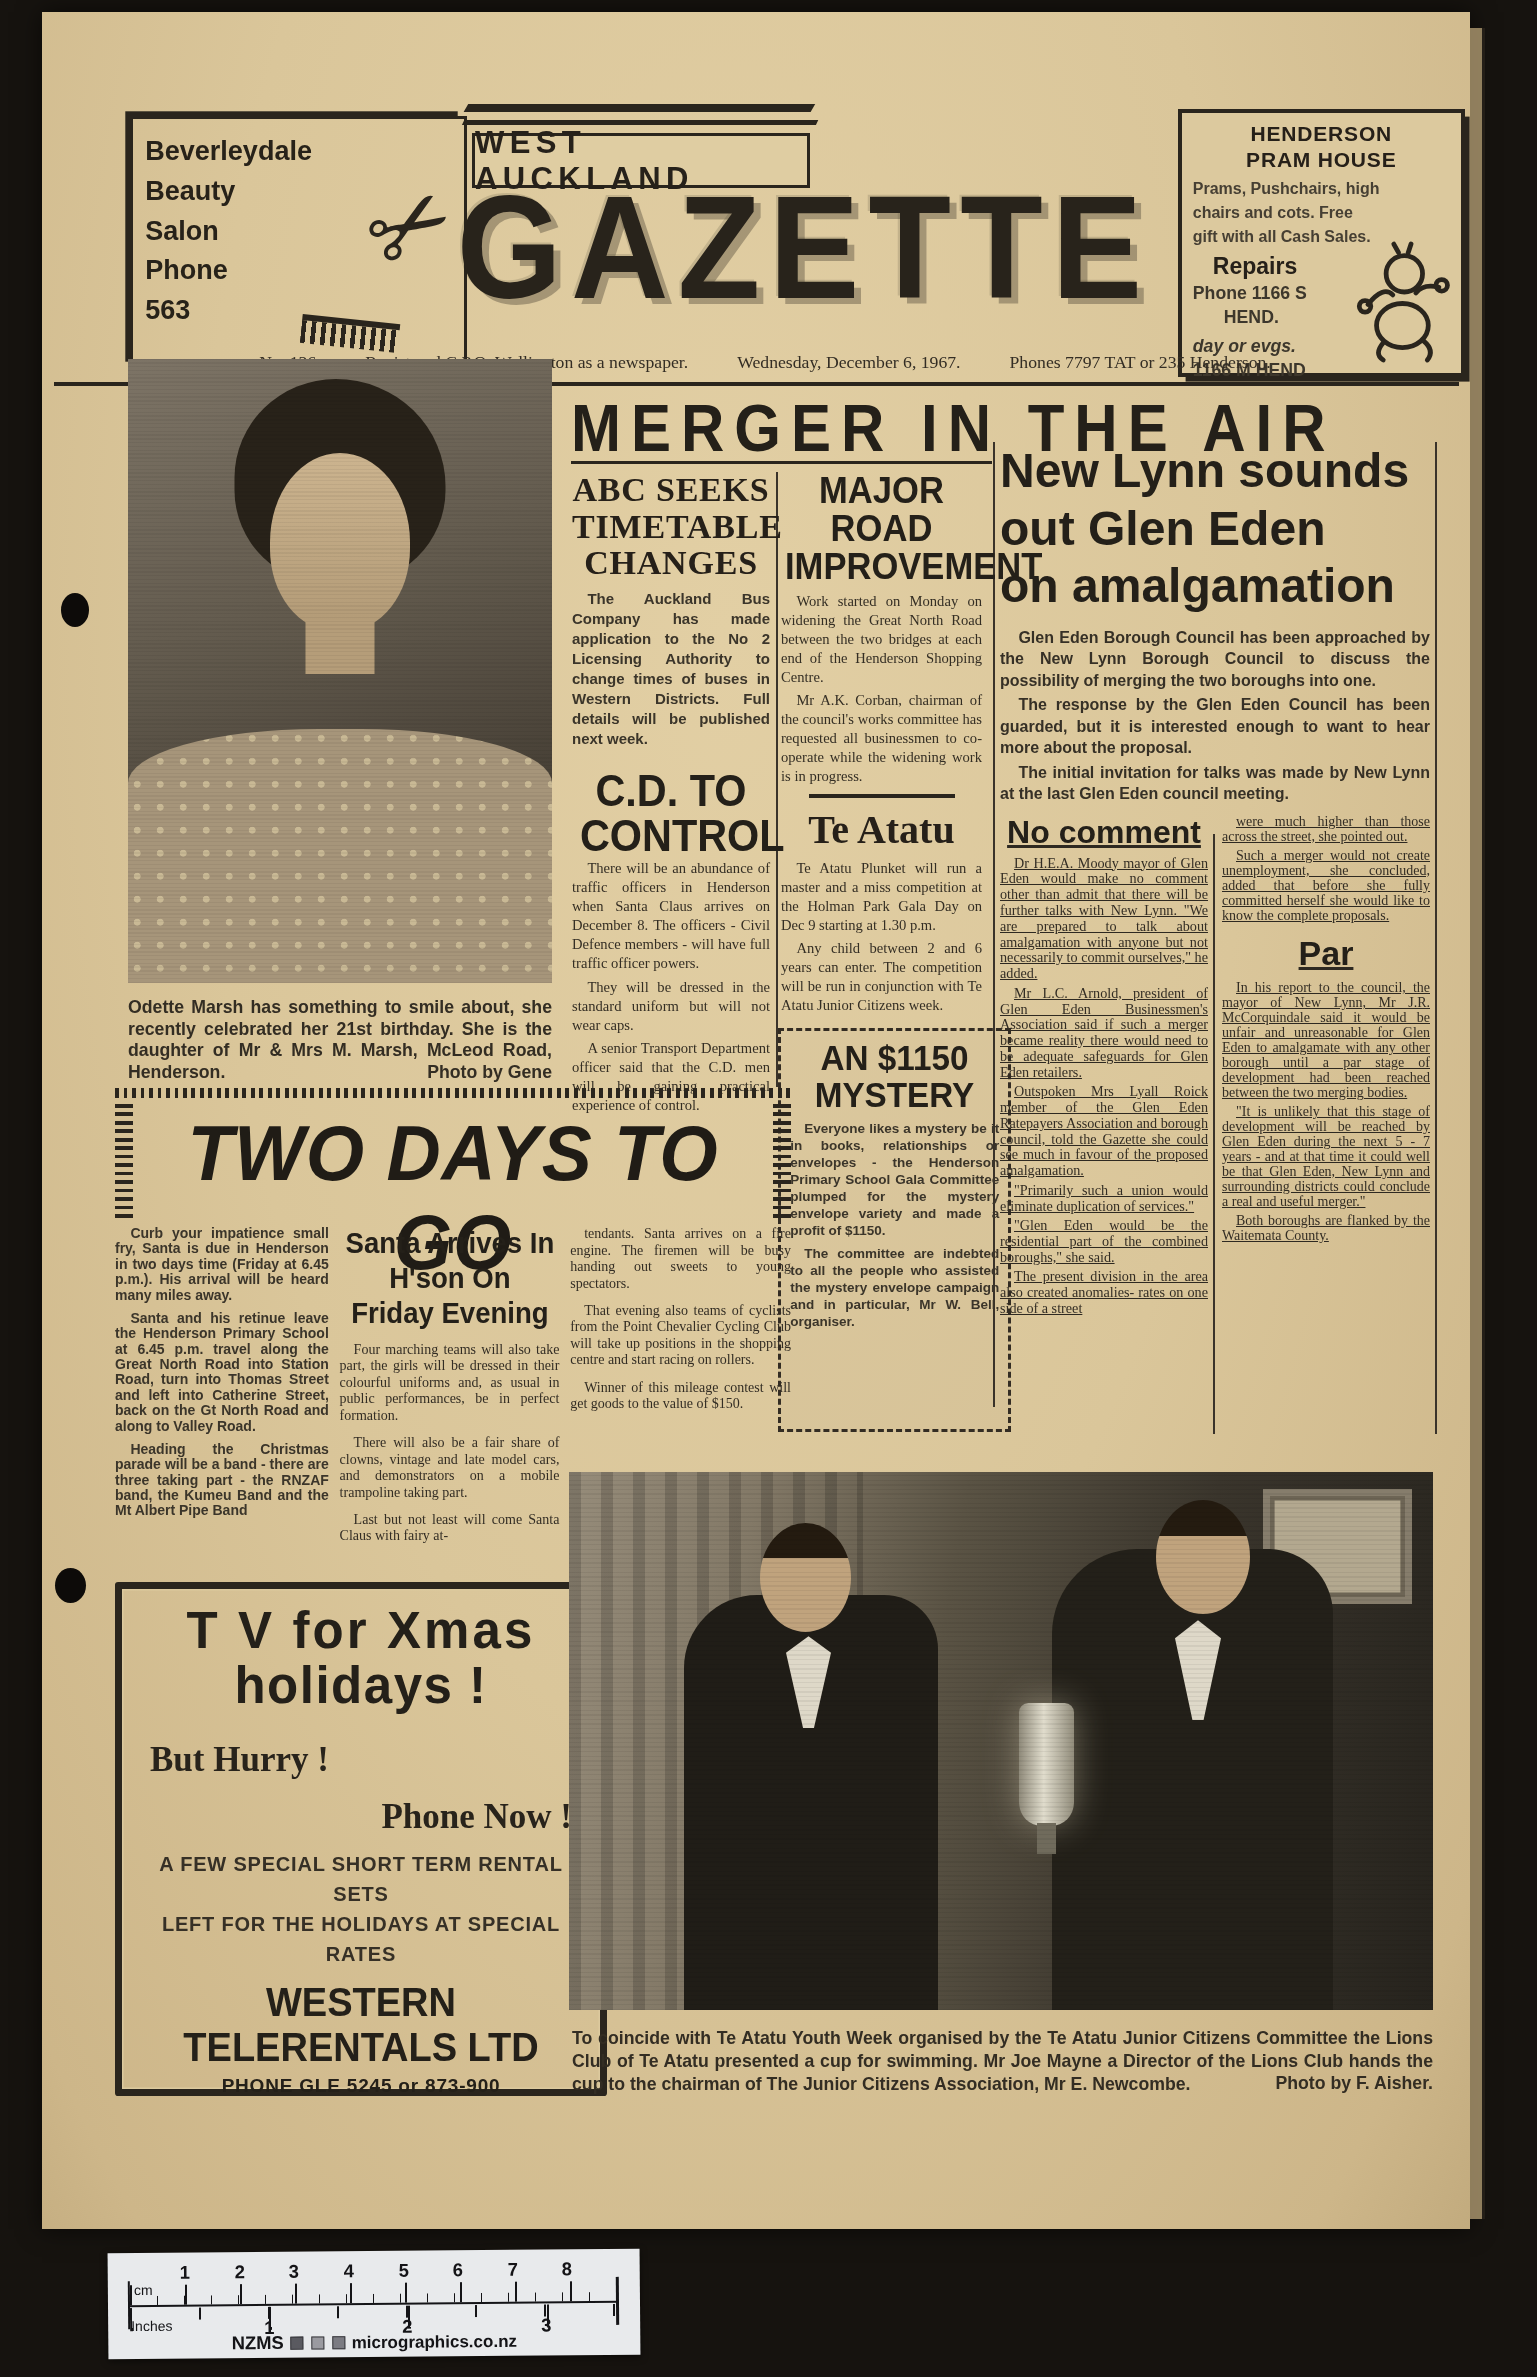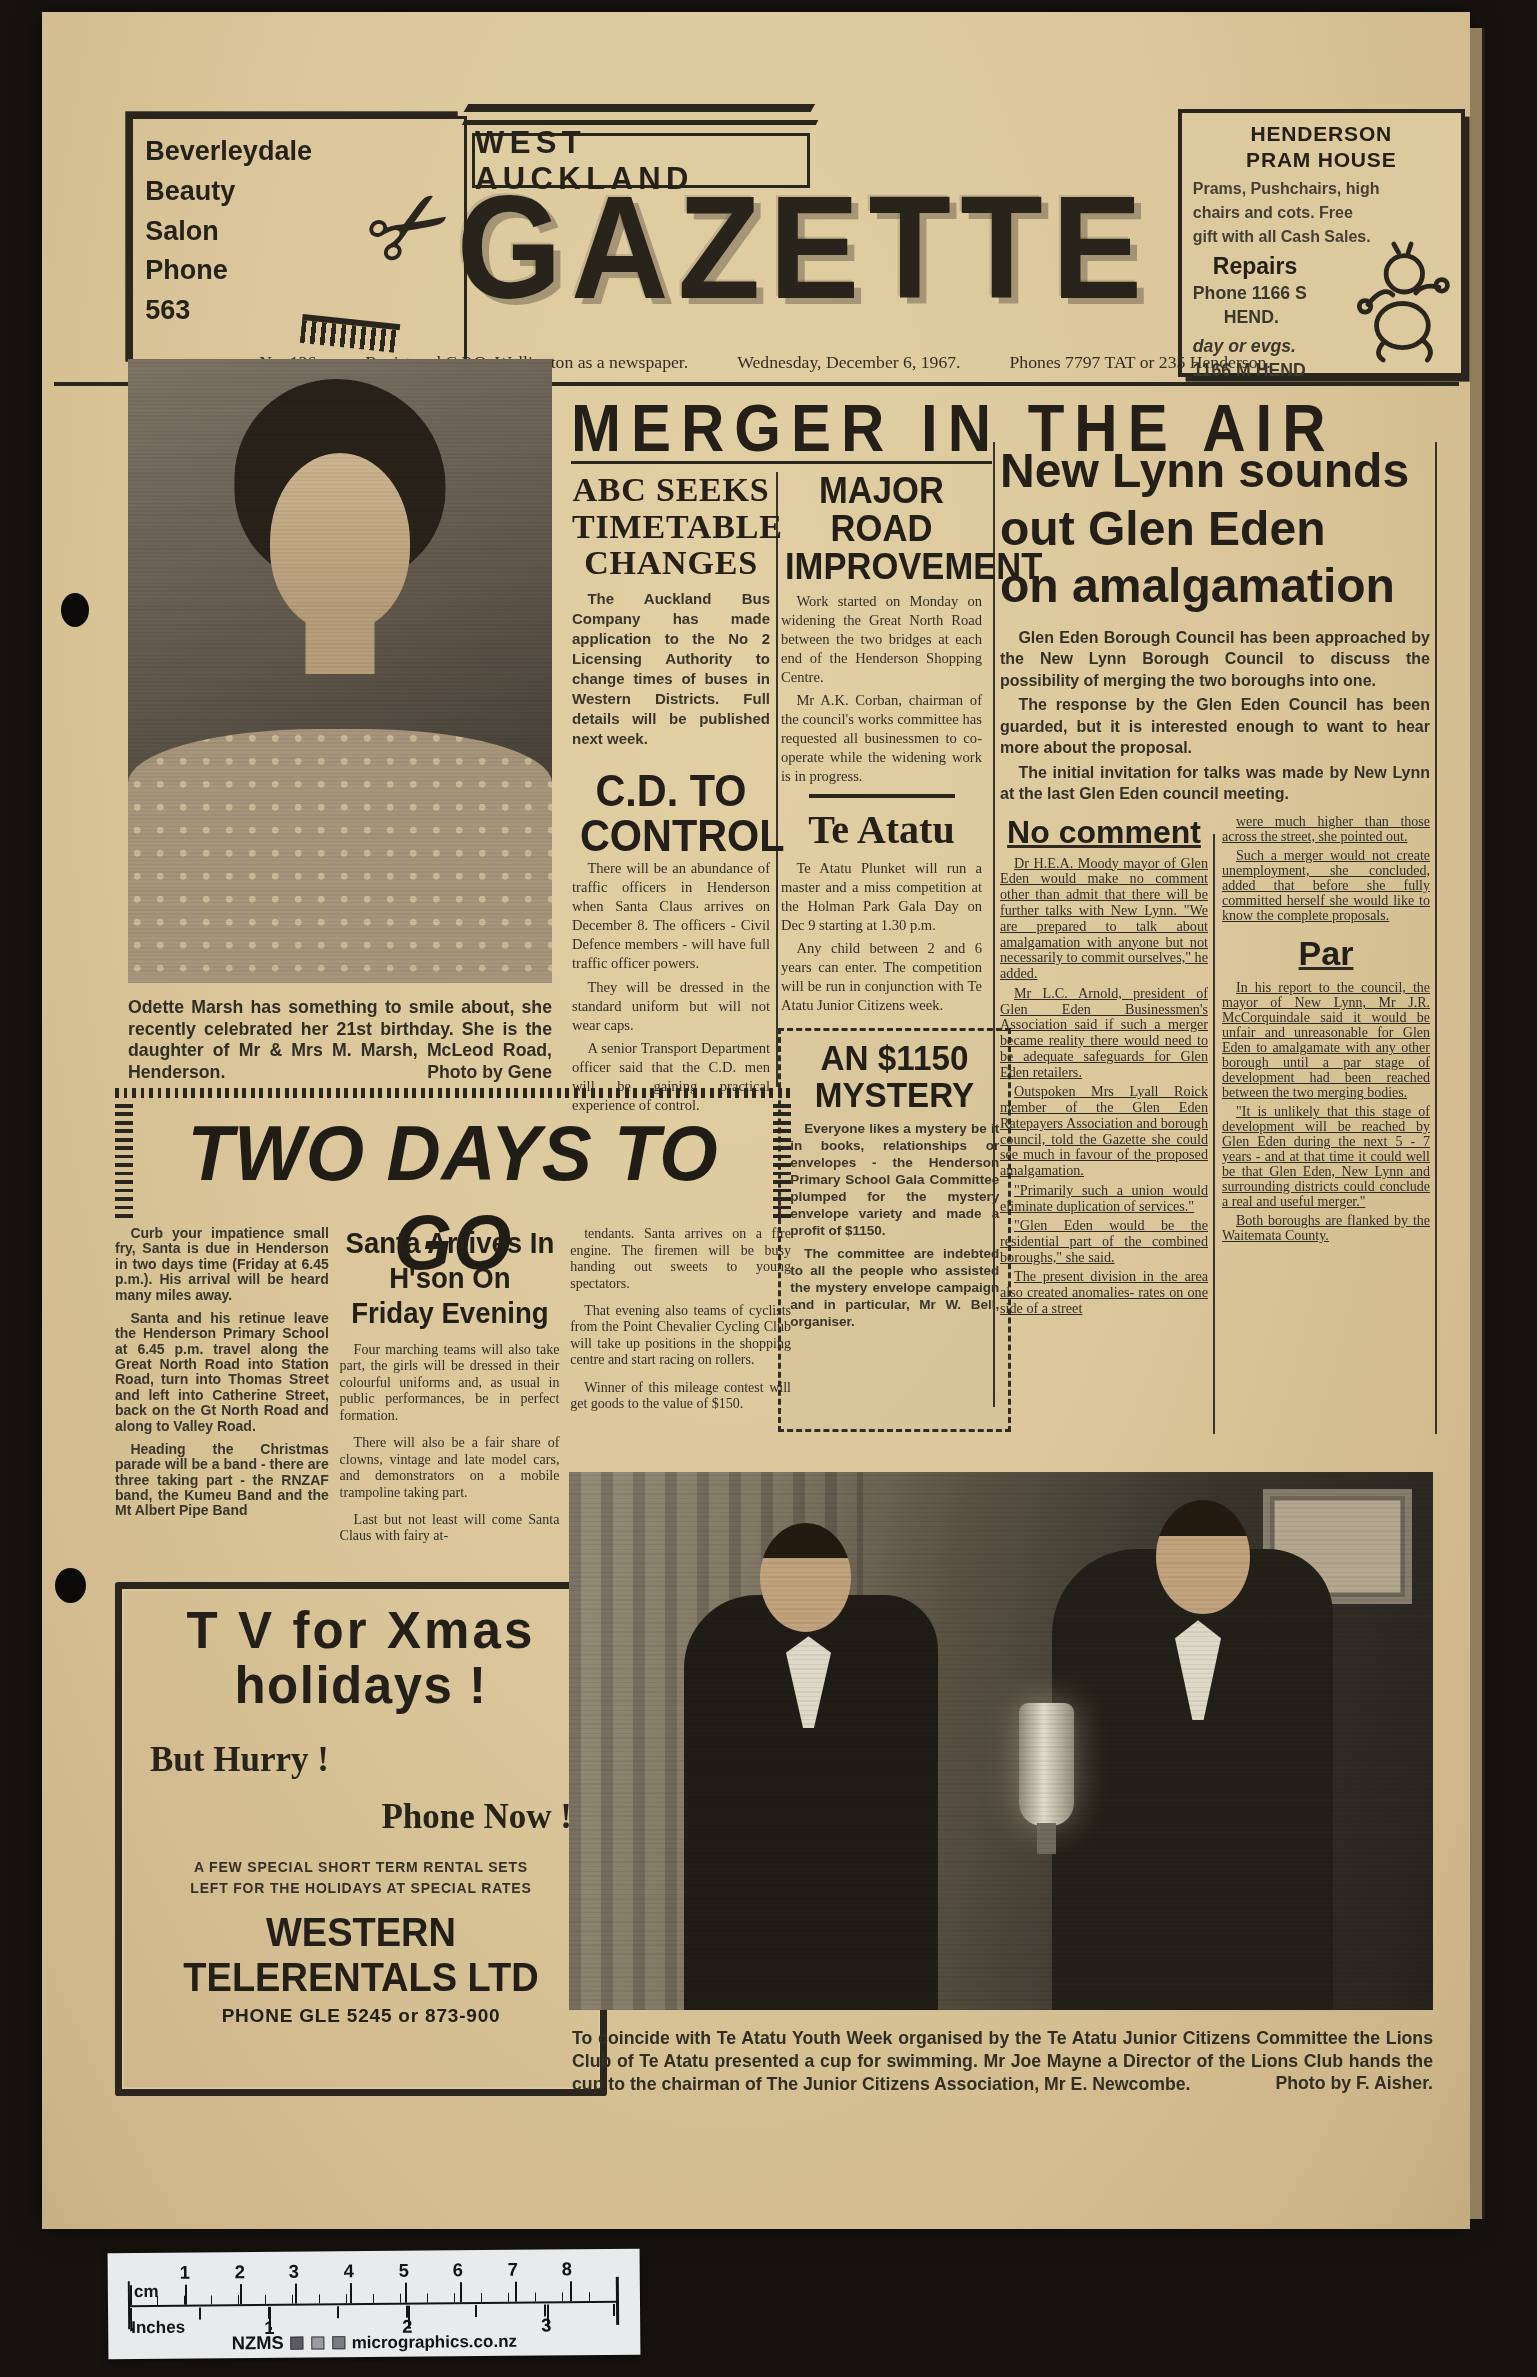--- a/index.html
+++ b/index.html
@@ -100,21 +100,21 @@
   .td-c2 p,.td-c3 p{font-family:"Liberation Serif",serif;font-size:14px;line-height:16.5px;text-align:justify;color:#332d24;margin:0 0 10.8px;text-indent:14px;}
   .td-c3{width:221px;}
 
   
   .tv-ad{position:absolute;left:73px;top:1570px;width:450px;height:470px;border:7px solid #2a251d;
          border-radius:3.1px;padding:15px 14px;box-shadow:0 0 0 1.5px #dcc99e inset;}
   .tv-l1{font-weight:900;font-size:51px;text-align:center;color:#242019;letter-spacing:3.1px;line-height:1.05;}
   .tv-l2{font-weight:900;font-size:51px;text-align:center;color:#242019;letter-spacing:1.5px;line-height:1.1;}
   .tv-hurry{font-family:"Liberation Serif",serif;font-weight:bold;font-size:35px;color:#28231b;margin:26px 0 0 14px;}
   .tv-phone{font-family:"Liberation Serif",serif;font-weight:bold;font-size:35px;color:#28231b;margin:17px 14px 0 0;text-align:right;}
-  .tv-small{font-weight:bold;font-size:14px;text-align:center;color:#363026;letter-spacing:0.8px;line-height:1.5;margin-top:20px;}
+  .tv-small{font-weight:bold;font-size:20px;text-align:center;color:#363026;letter-spacing:0.8px;line-height:1.5;margin-top:12px;}
   .tv-west{font-weight:900;font-size:40px;text-align:center;color:#242019;line-height:1.12;margin-top:10.8px;transform:scaleX(.95);}
   .tv-tel{font-weight:900;font-size:40px;text-align:center;color:#242019;line-height:1.12;transform:scaleX(.95);}
   .tv-ph9{font-weight:900;font-size:19px;text-align:center;color:#242019;margin-top:6.1px;letter-spacing:0.8px;}
 
   
   .photo-bottom{position:absolute;left:527px;top:1460px;width:864px;height:538px;overflow:hidden;
     background:linear-gradient(100deg,#968c7a 0%,#837967 20%,#5a5344 42%,#3a352c 68%,#262департ 100%);
     background:linear-gradient(100deg,#968c7a 0%,#837967 20%,#5a5344 42%,#3a352c 68%,#26231d 100%);}
   .bp-curtain{position:absolute;left:0;top:0;bottom:0;width:34%;
     background:repeating-linear-gradient(90deg,rgba(0,0,0,.16) 0 12.3px,transparent 12.3px 32px);}
@@ -143,21 +143,21 @@
   .r-end{position:absolute;top:28px;width:2.3px;height:48px;background:#141417;}
   .r-cm-minor{position:absolute;left:22px;width:486px;top:43px;height:9.2px;
       background:repeating-linear-gradient(90deg,#141417 0 1.5px,transparent 1.5px 27px);}
   .r-cm-major{position:absolute;left:22px;width:486px;top:32px;height:20px;
       background:repeating-linear-gradient(90deg,#141417 0 2.3px,transparent 2.3px 55px);}
   .r-in-minor{position:absolute;left:22px;width:486px;top:55px;height:12.3px;
       background:repeating-linear-gradient(90deg,#141417 0 1.5px,transparent 1.5px 69px);}
   .r-in-major{position:absolute;left:22px;width:486px;top:55px;height:23px;
       background:repeating-linear-gradient(90deg,#141417 0 2.3px,transparent 2.3px 139px);}
   .r-num{position:absolute;font-weight:bold;font-size:18.4px;}
-  .r-label{position:absolute;font-weight:bold;font-size:17px;}
+  .r-label{position:absolute;font-weight:normal;font-size:14px;}
   .r-brand{position:absolute;left:0;right:0;top:80px;text-align:center;font-weight:bold;font-size:18.4px;}
   .r-sq{display:inline-block;width:10.8px;height:10.8px;margin:0 1.5px;vertical-align:-0.8px;border:0.8px solid #3a3a3e;}
 </style>
 </head>
 <body>
 
 <div class="page">
 
   <div class="bev-ad">
     <div class="bev-line">Beverleydale</div>

